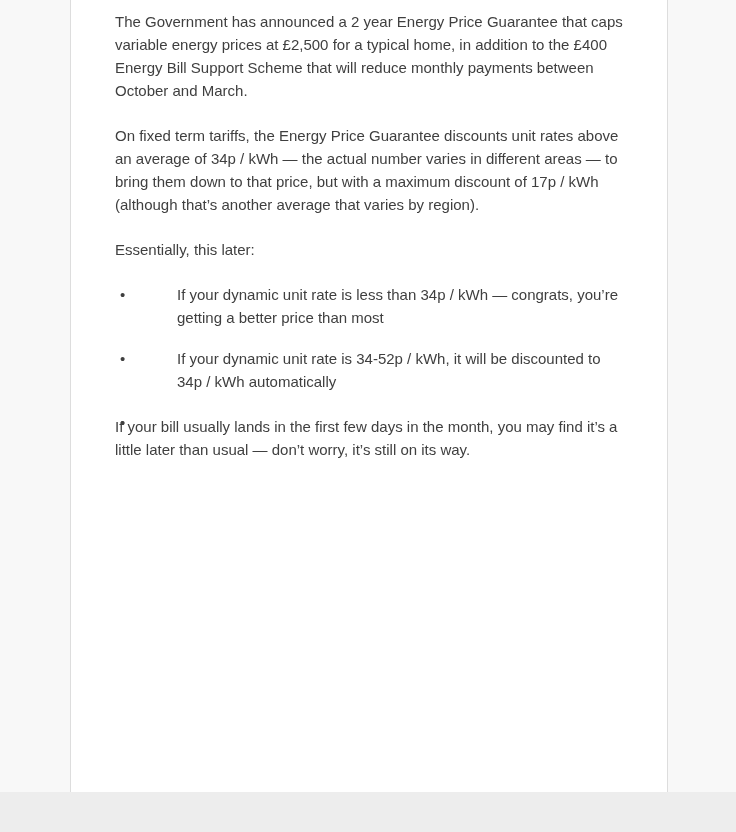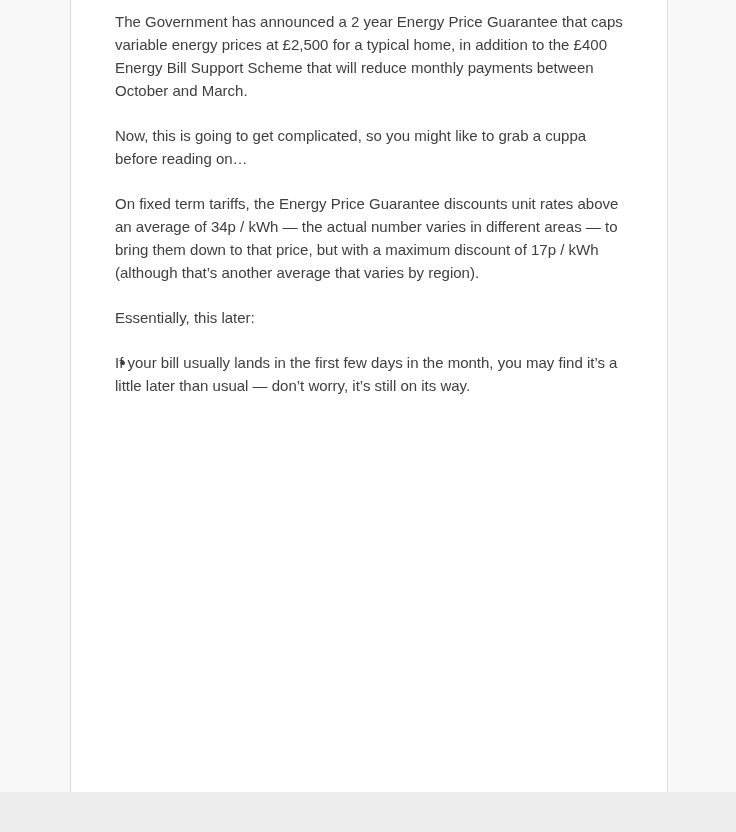--- a/index.html
+++ b/index.html
@@ -74,32 +74,33 @@
 <body>
 
 <div class="page">
   <div class="content-zone">
     <article class="card">
       <div class="card-inner">
 
         <p>The Government has announced a 2 year Energy Price Guarantee that caps variable energy prices at £2,500 for a typical home, in addition to the £400 Energy Bill Support Scheme that will reduce monthly payments between October and March.</p>
 
 
-        <p>Now, this is going to get complicated, so you might like to grab a cuppa before reading on…</p>
 
         <p>On fixed term tariffs, the Energy Price Guarantee discounts unit rates above an average of 34p / kWh — the actual number varies in different areas — to bring them down to that price, but with a maximum discount of 17p / kWh (although that’s another average that varies by region).</p>
 
         <p>Essentially, this later:</p>
 
         <ul class="bullets">
           <li>
             <span class="bullet-marker">•</span>
+            <span>If your dynamic unit rate is less than 34p / kWh — congrats, you’re getting a better price than most</span>
           </li>
           <li>
             <span class="bullet-marker">•</span>
+            <span>If your dynamic unit rate is 34-52p / kWh, it will be discounted to 34p / kWh automatically</span>
           </li>
           <li>
             <span class="bullet-marker">•</span>
           </li>
         </ul>
 
 
         <p>If your bill usually lands in the first few days in the month, you may find it’s a little later than usual — don’t worry, it’s still on its way.</p>
 
       </div>

